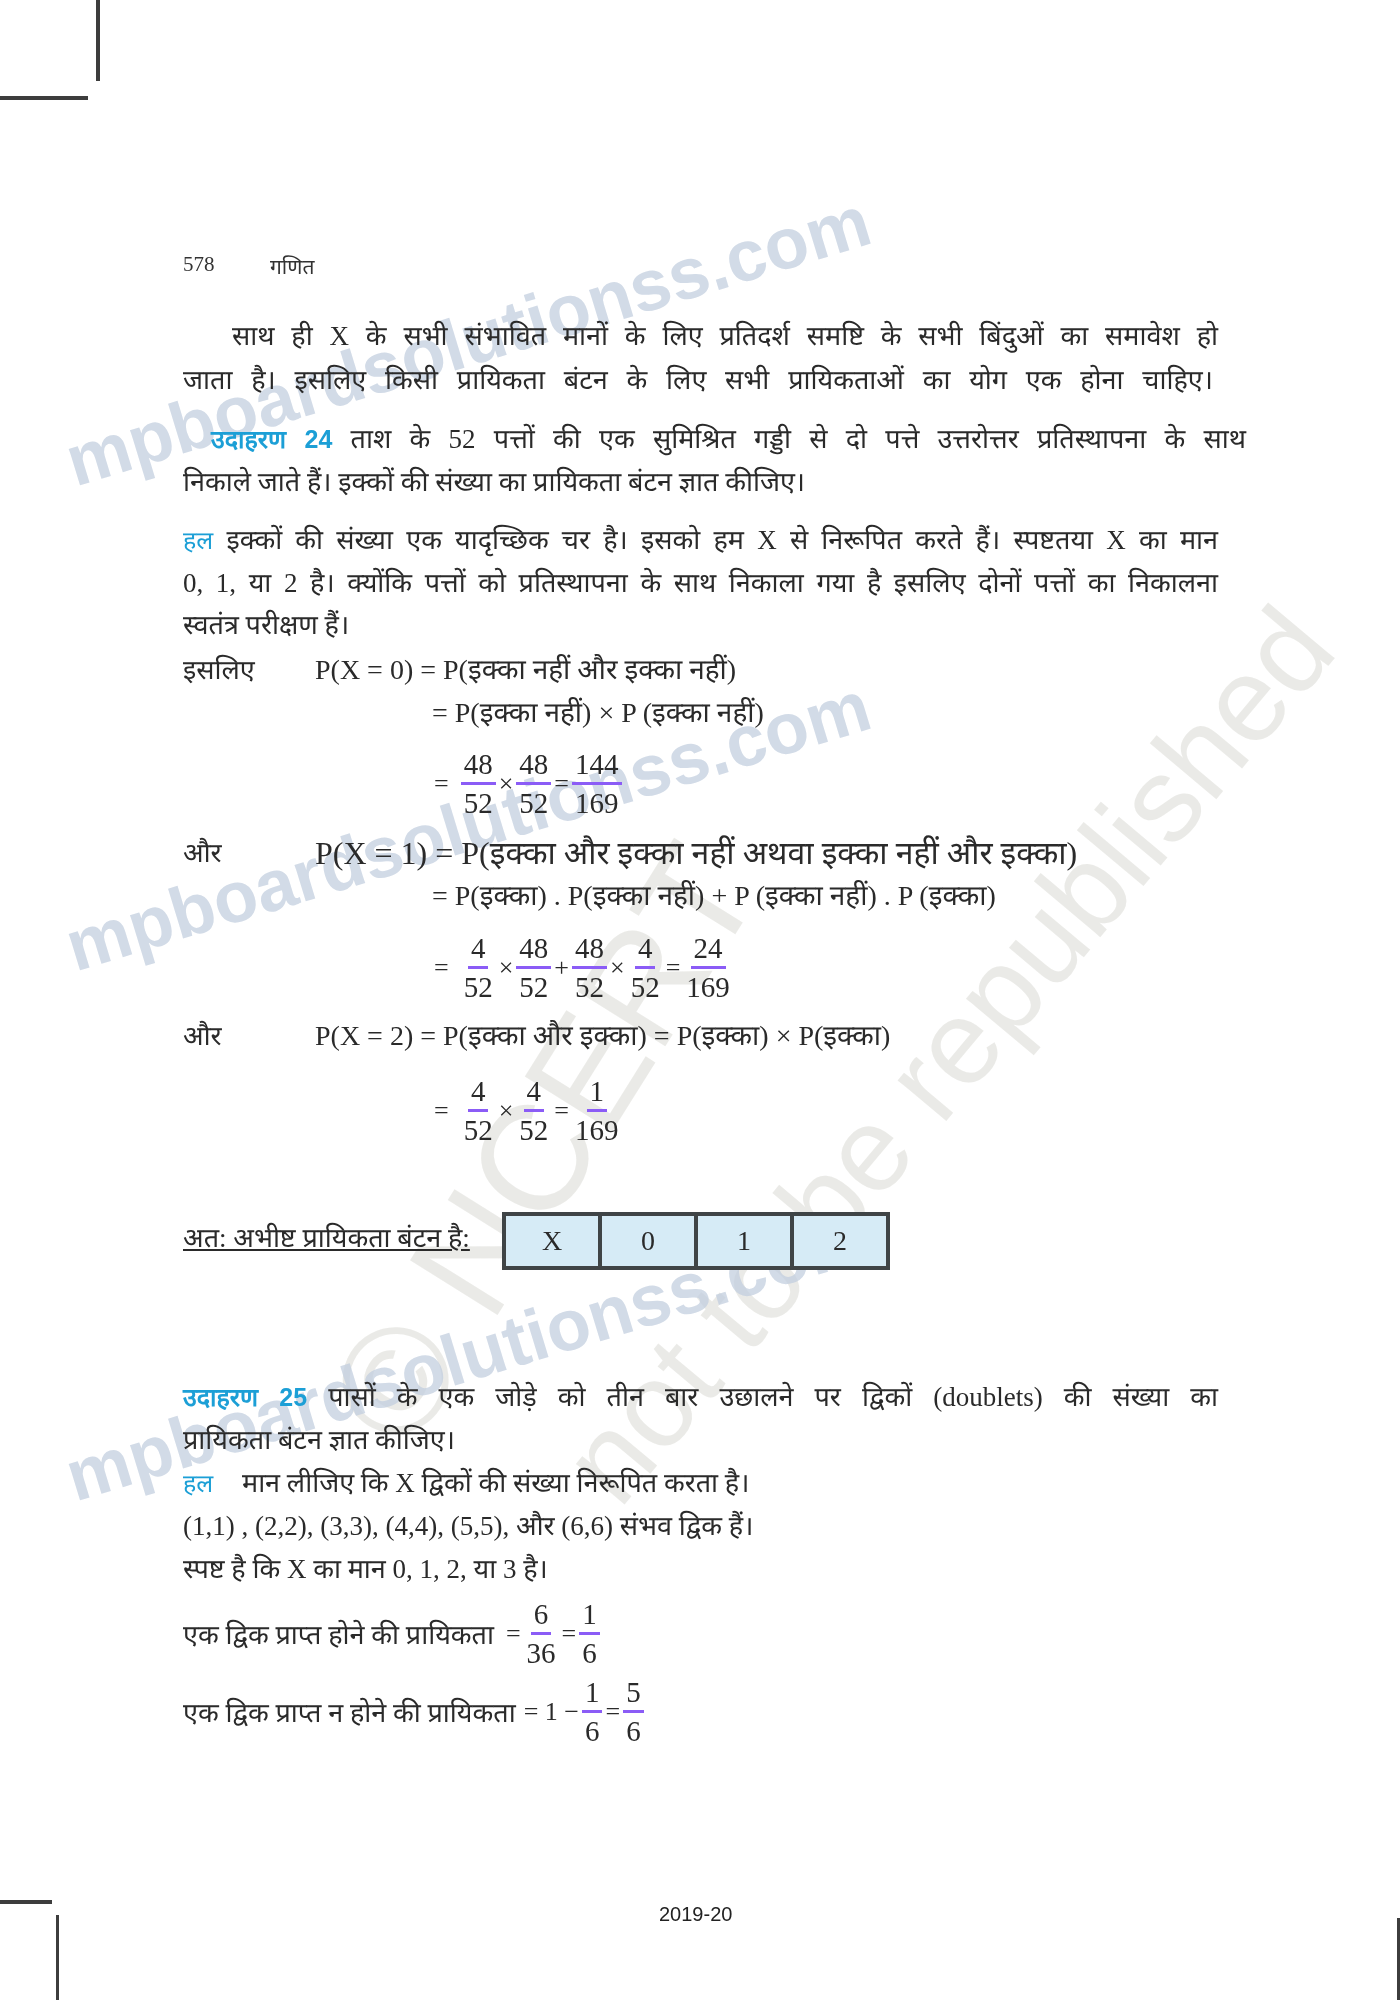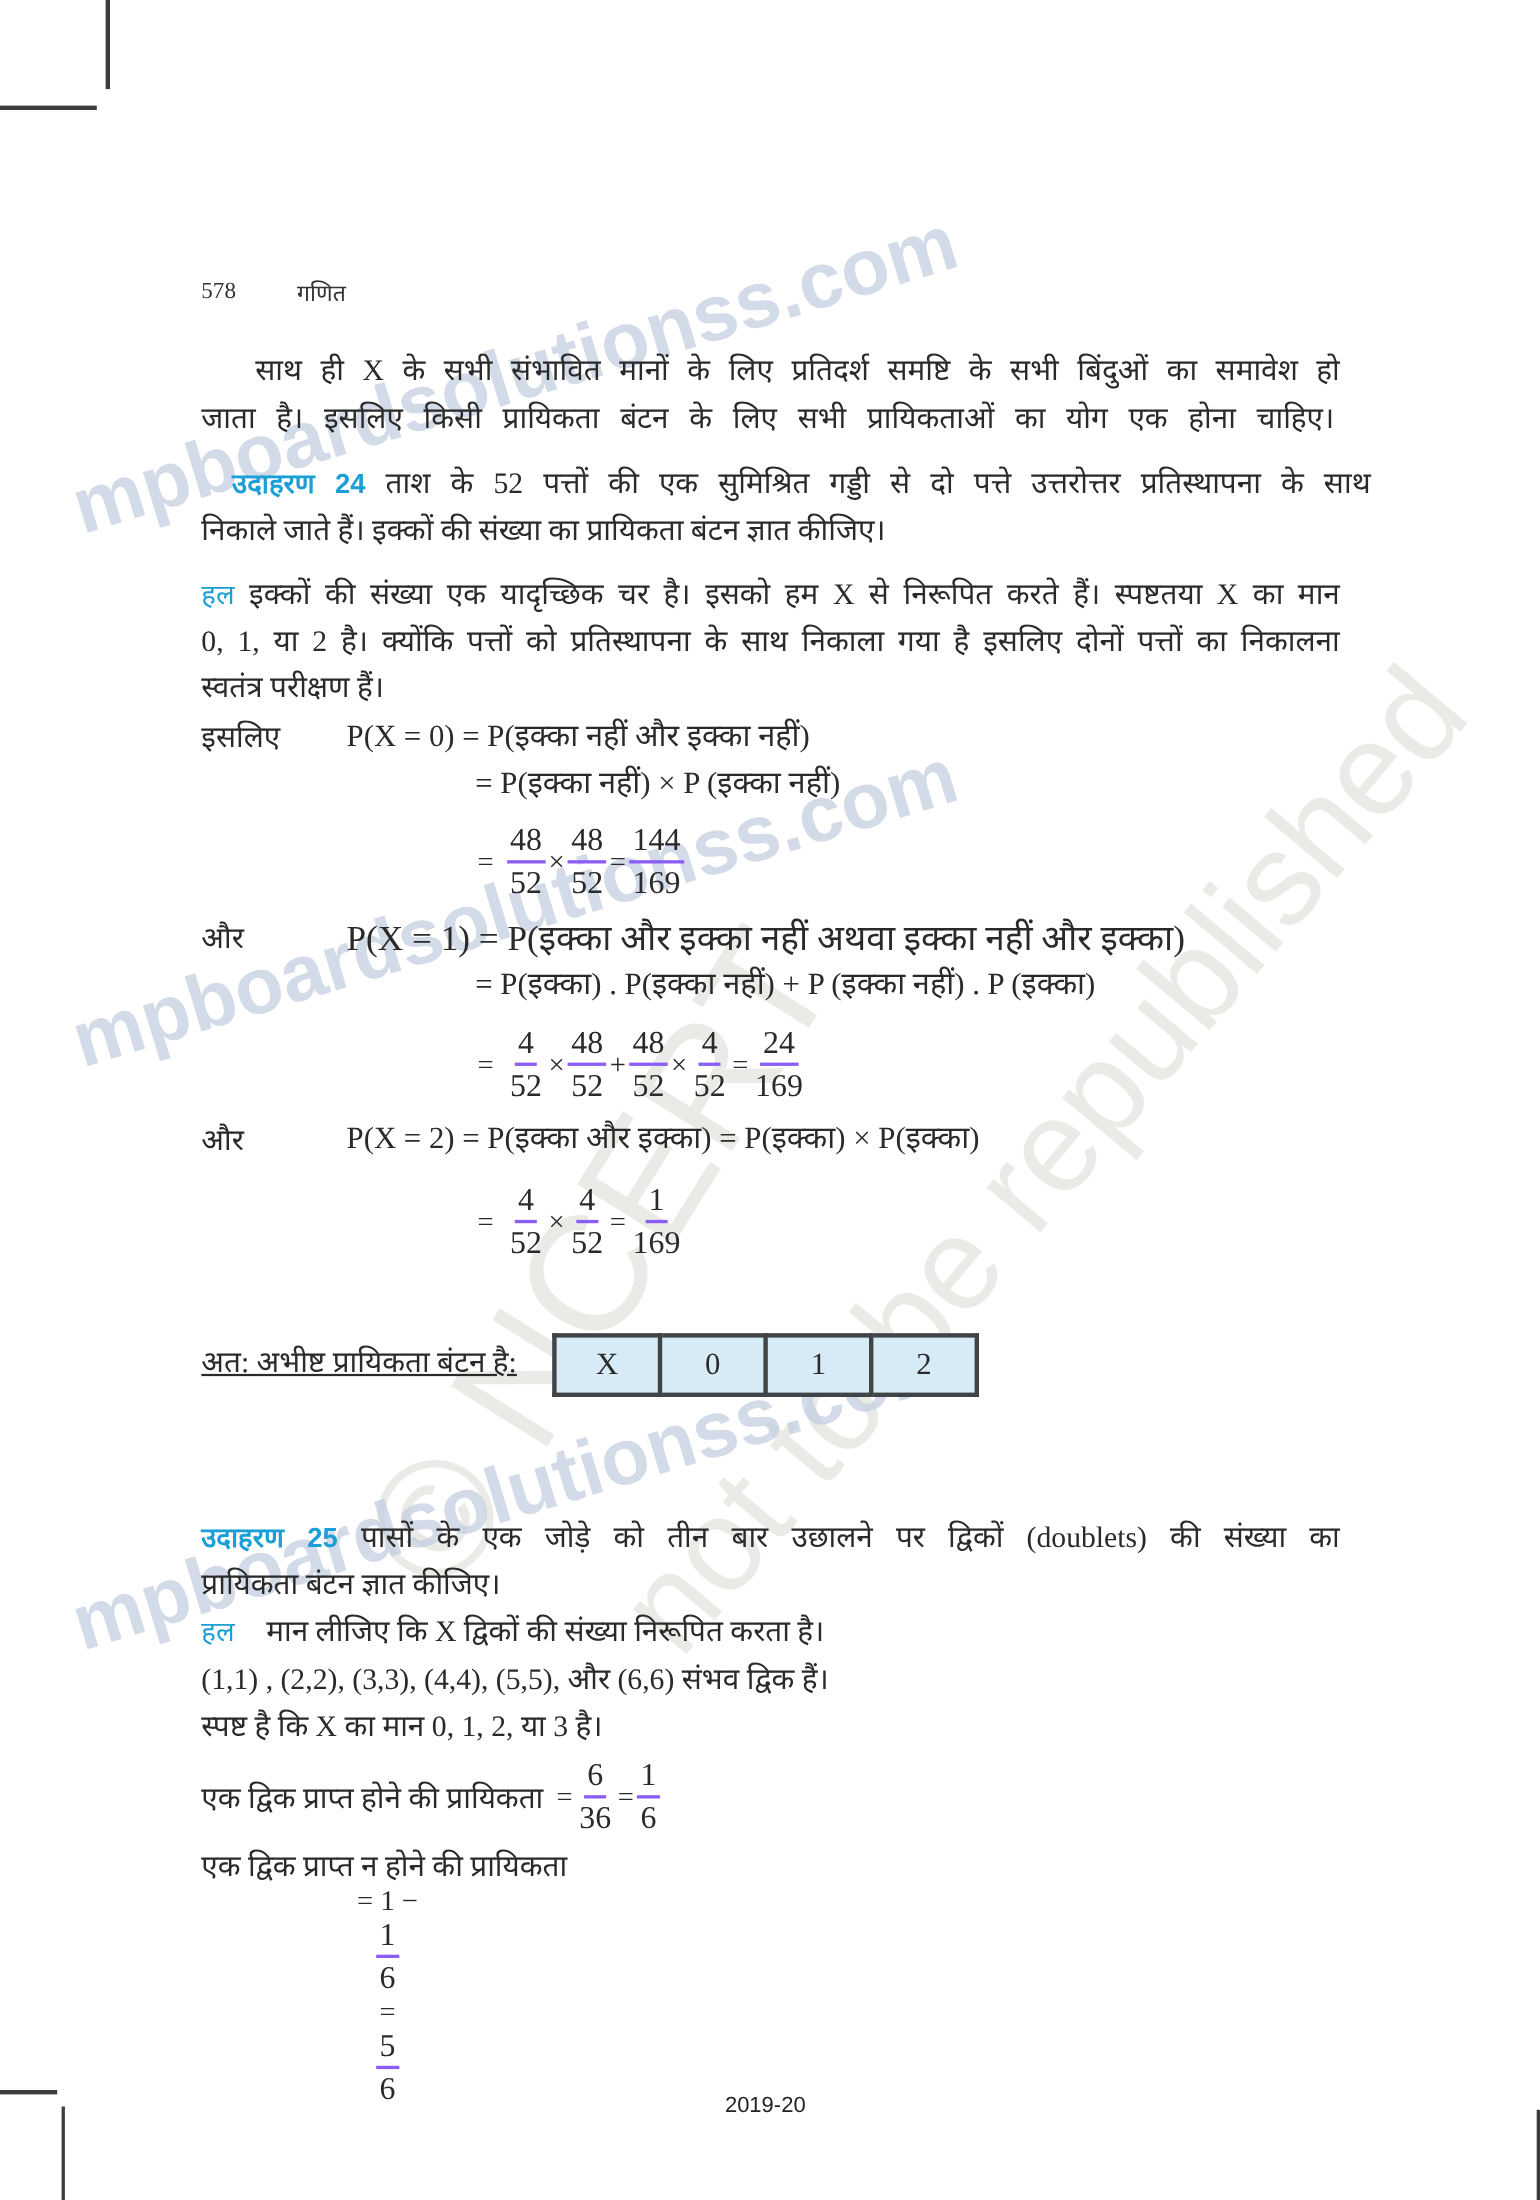--- a/index.html
+++ b/index.html
@@ -165,21 +165,21 @@
       <span class="num">6</span>
       <span class="den">36</span>
     </span>
   <span class="op">=</span>
   <span class="frac">
       <span class="num">1</span>
       <span class="den">6</span>
     </span>
 </div>
 
-<div class="math" style="left:183px;top:1676px;flex-direction:column;">
+<div class="math" style="left:183px;top:1676px;">
   <span style="font-size:27px;margin-right:6px;">एक द्विक प्राप्त न होने की प्रायिकता</span>
   <span class="op">= 1 −</span>
   <span class="frac">
       <span class="num">1</span>
       <span class="den">6</span>
     </span>
   <span class="op">=</span>
   <span class="frac">
       <span class="num">5</span>
       <span class="den">6</span>

